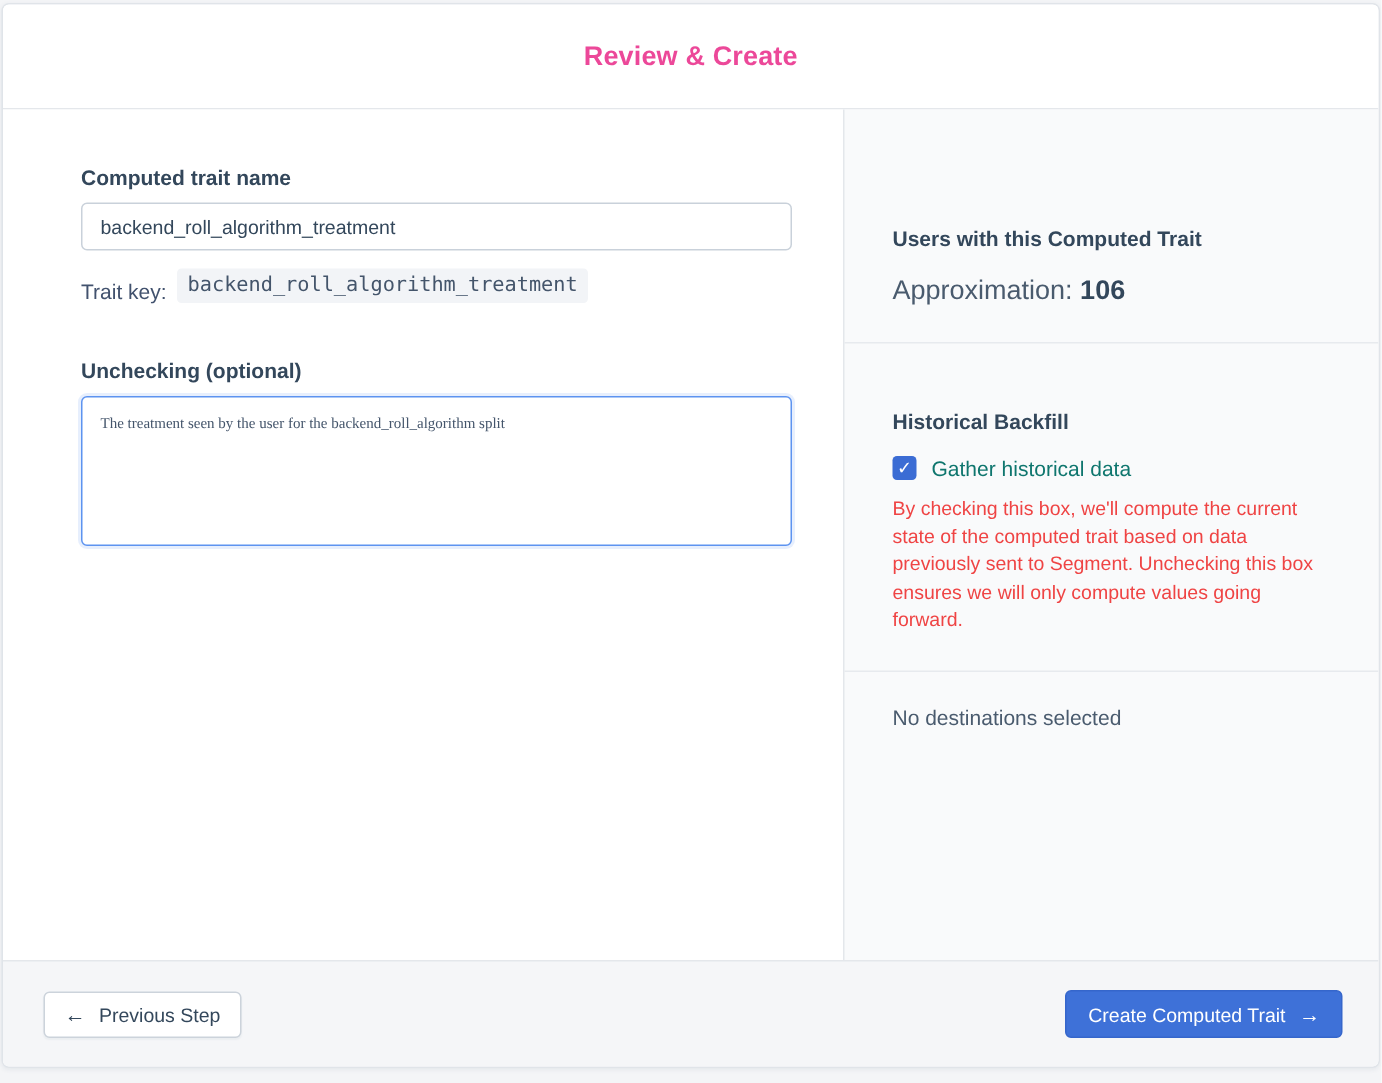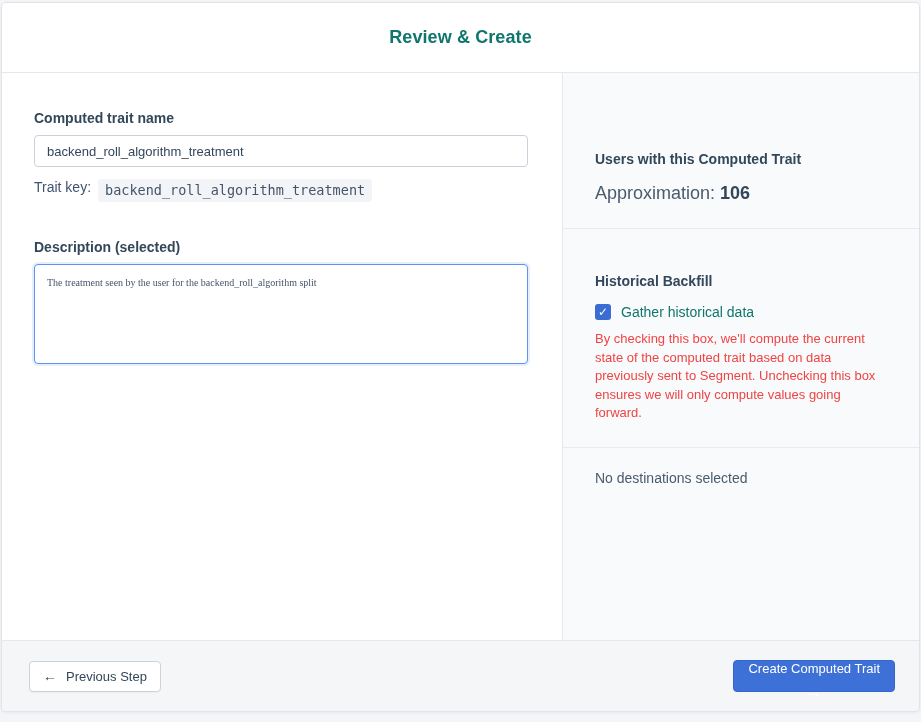--- a/index.html
+++ b/index.html
@@ -27,32 +27,32 @@
     flex: 0 0 70px;
     background: #ffffff;
     border-bottom: 1px solid #e4e7eb;
     display: flex;
     align-items: center;
     justify-content: center;
   }
   .card-title {
     font-size: 18px;
     font-weight: 700;
-    color: #0f766e;
+    color: #ec4899;
     letter-spacing: 0.1px;
   }
   .card-body {
     flex: 1 1 auto;
     display: flex;
     min-height: 0;
   }
   .form-col {
     flex: 1 1 auto;
     background: #ffffff;
-    padding: 37px 34px 0 32px;
+    padding: 37px 34px 0 52px;
   }
   .field-label {
     display: block;
     font-size: 14px;
     font-weight: 600;
     color: #33475b;
     margin-bottom: 9px;
   }
   .text-input {
     width: 100%;
@@ -64,21 +64,21 @@
     font-size: 13px;
     color: #33475b;
     background: #ffffff;
     outline: none;
   }
   .trait-key-row {
     margin-top: 12px;
     font-size: 14px;
     color: #42526e;
     display: flex;
-    align-items: flex-start;
+    align-items: flex-end;
     gap: 7px;
   }
   .trait-key-badge {
     font-family: "DejaVu Sans Mono", "Liberation Mono", monospace;
     font-size: 13.5px;
     color: #44556b;
     background: #f2f4f7;
     border-radius: 3px;
     padding: 3px 7px 4px 7px;
   }
@@ -180,21 +180,20 @@
     color: #33475b;
     padding: 0 13px;
     box-shadow: 0 1px 1px rgba(67,90,111,0.05);
   }
   .btn-primary {
     background: #3e71d8;
     border: 1px solid #3566cb;
     color: #ffffff;
     padding: 0 14px;
     height: 32px;
-    flex-direction: column;
   }
   .btn .arrow { font-size: 14px; line-height: 1; }
 </style>
 </head>
 <body>
 
 <div class="card">
 
   <div class="card-header">
     <div class="card-title">Review &amp; Create</div>
@@ -205,21 +204,21 @@
     <div class="form-col">
       <label class="field-label">Computed trait name</label>
       <input class="text-input" type="text" value="backend_roll_algorithm_treatment" style="">
 
       <div class="trait-key-row">
         <span>Trait key:</span>
         <span class="trait-key-badge">backend_roll_algorithm_treatment</span>
       </div>
 
       <div class="description-block">
-        <label class="field-label">Description (selected)</label>
+        <label class="field-label">Unchecking (optional)</label>
         <textarea class="description-area" style="">The treatment seen by the user for the backend_roll_algorithm split</textarea>
       </div>
     </div>
 
     <div class="summary-col">
       <div class="summary-heading">Users with this Computed Trait</div>
       <div class="approximation-row">
         <span>Approximation:</span>
         <b>106</b>
       </div>

